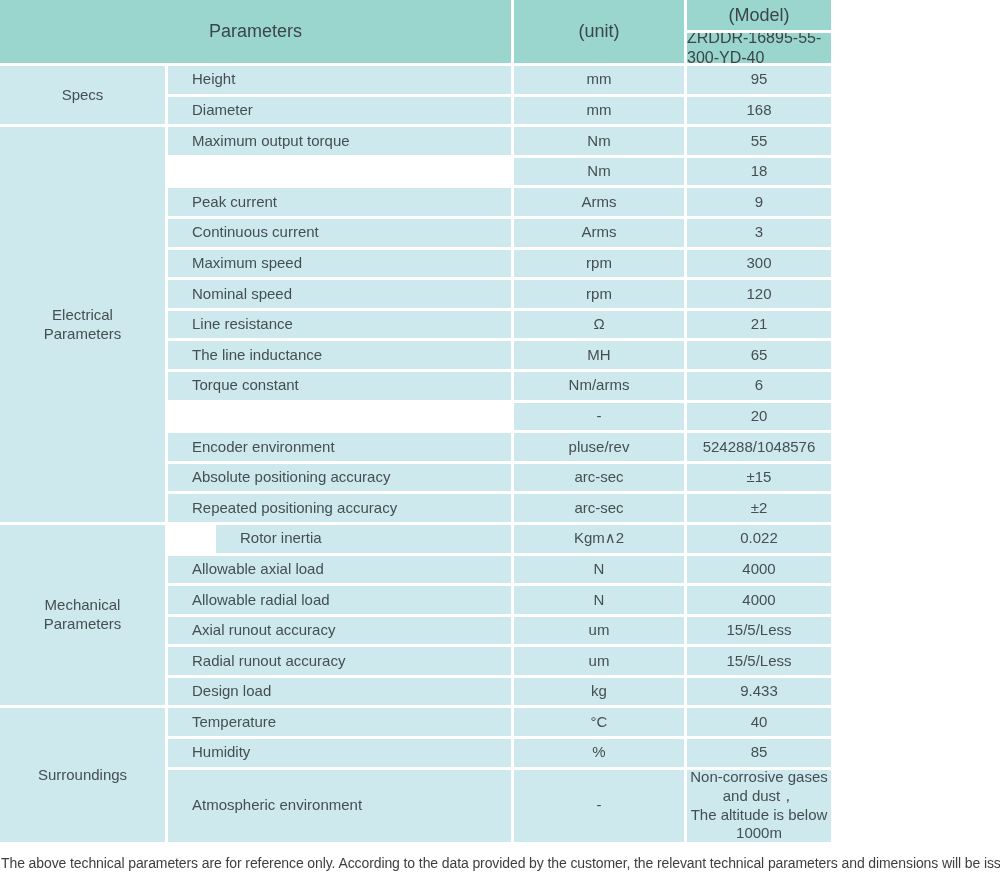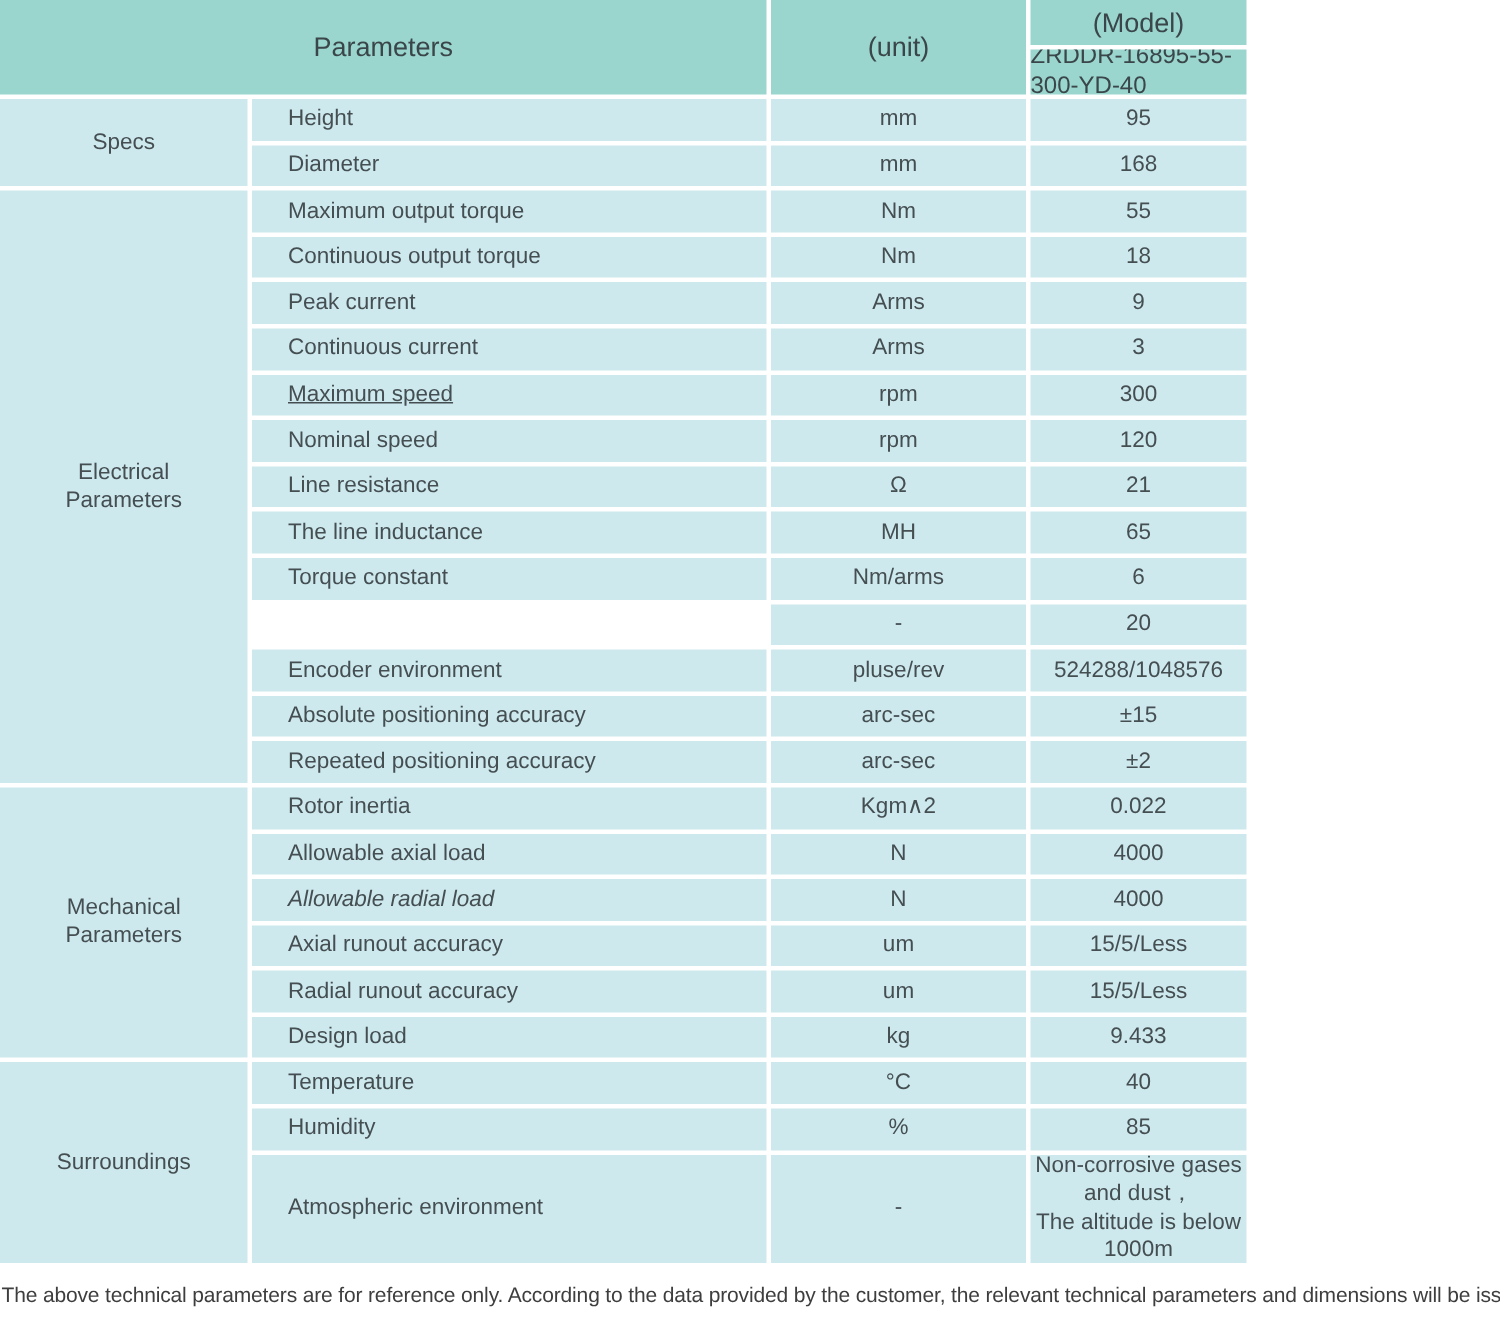--- a/index.html
+++ b/index.html
@@ -89,30 +89,29 @@
       <div class="cell value" style="grid-area: 3 / 4;">95</div>
       <div class="cell param" style="grid-area: 4 / 2;">Diameter</div>
       <div class="cell unit" style="grid-area: 4 / 3;">mm</div>
       <div class="cell value" style="grid-area: 4 / 4;">168</div>
       <div class="cell section-cell" style="grid-area: 5 / 1 / span 13;">
         <span>Electrical Parameters</span>
       </div>
       <div class="cell param" style="grid-area: 5 / 2;">Maximum output torque</div>
       <div class="cell unit" style="grid-area: 5 / 3;">Nm</div>
       <div class="cell value" style="grid-area: 5 / 4;">55</div>
-      <div class="cell param" style="grid-area: 6 / 2;">Continuous output torque</div>
       <div class="cell unit" style="grid-area: 6 / 3;">Nm</div>
       <div class="cell value" style="grid-area: 6 / 4;">18</div>
       <div class="cell param" style="grid-area: 7 / 2;">Peak current</div>
       <div class="cell unit" style="grid-area: 7 / 3;">Arms</div>
       <div class="cell value" style="grid-area: 7 / 4;">9</div>
       <div class="cell param" style="grid-area: 8 / 2;">Continuous current</div>
       <div class="cell unit" style="grid-area: 8 / 3;">Arms</div>
       <div class="cell value" style="grid-area: 8 / 4;">3</div>
-      <div class="cell param" style="grid-area: 9 / 2; text-decoration: underline;">Maximum speed</div>
+      <div class="cell param" style="grid-area: 9 / 2;">Maximum speed</div>
       <div class="cell unit" style="grid-area: 9 / 3;">rpm</div>
       <div class="cell value" style="grid-area: 9 / 4;">300</div>
       <div class="cell param" style="grid-area: 10 / 2;">Nominal speed</div>
       <div class="cell unit" style="grid-area: 10 / 3;">rpm</div>
       <div class="cell value" style="grid-area: 10 / 4;">120</div>
       <div class="cell param" style="grid-area: 11 / 2;">Line resistance</div>
       <div class="cell unit" style="grid-area: 11 / 3;">Ω</div>
       <div class="cell value" style="grid-area: 11 / 4;">21</div>
       <div class="cell param" style="grid-area: 12 / 2;">The line inductance</div>
       <div class="cell unit" style="grid-area: 12 / 3;">MH</div>
@@ -127,27 +126,27 @@
       <div class="cell value" style="grid-area: 15 / 4;">524288/1048576</div>
       <div class="cell param" style="grid-area: 16 / 2;">Absolute positioning accuracy</div>
       <div class="cell unit" style="grid-area: 16 / 3;">arc-sec</div>
       <div class="cell value" style="grid-area: 16 / 4;">±15</div>
       <div class="cell param" style="grid-area: 17 / 2;">Repeated positioning accuracy</div>
       <div class="cell unit" style="grid-area: 17 / 3;">arc-sec</div>
       <div class="cell value" style="grid-area: 17 / 4;">±2</div>
       <div class="cell section-cell" style="grid-area: 18 / 1 / span 6;">
         <span>Mechanical Parameters</span>
       </div>
-      <div class="cell param" style="grid-area: 18 / 2;">Rotor inertia</div>
+      <div class="cell param" style="grid-area: 18 / 2; margin-left: 48px;">Rotor inertia</div>
       <div class="cell unit" style="grid-area: 18 / 3;">Kgm∧2</div>
       <div class="cell value" style="grid-area: 18 / 4;">0.022</div>
       <div class="cell param" style="grid-area: 19 / 2;">Allowable axial load</div>
       <div class="cell unit" style="grid-area: 19 / 3;">N</div>
       <div class="cell value" style="grid-area: 19 / 4;">4000</div>
-      <div class="cell param" style="grid-area: 20 / 2; font-style: italic;">Allowable radial load</div>
+      <div class="cell param" style="grid-area: 20 / 2;">Allowable radial load</div>
       <div class="cell unit" style="grid-area: 20 / 3;">N</div>
       <div class="cell value" style="grid-area: 20 / 4;">4000</div>
       <div class="cell param" style="grid-area: 21 / 2;">Axial runout accuracy</div>
       <div class="cell unit" style="grid-area: 21 / 3;">um</div>
       <div class="cell value" style="grid-area: 21 / 4;">15/5/Less</div>
       <div class="cell param" style="grid-area: 22 / 2;">Radial runout accuracy</div>
       <div class="cell unit" style="grid-area: 22 / 3;">um</div>
       <div class="cell value" style="grid-area: 22 / 4;">15/5/Less</div>
       <div class="cell param" style="grid-area: 23 / 2;">Design load</div>
       <div class="cell unit" style="grid-area: 23 / 3;">kg</div>

